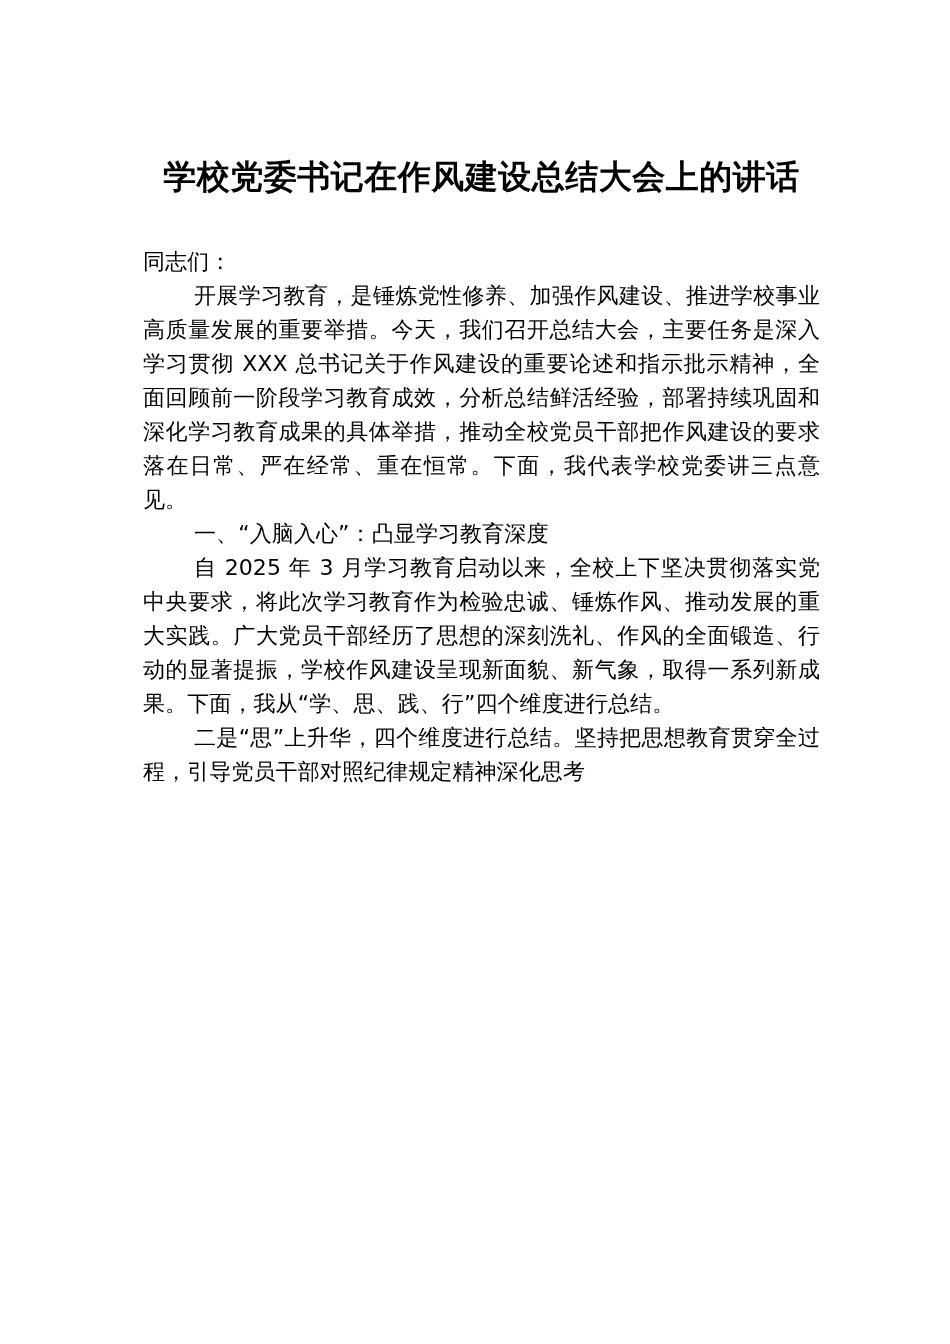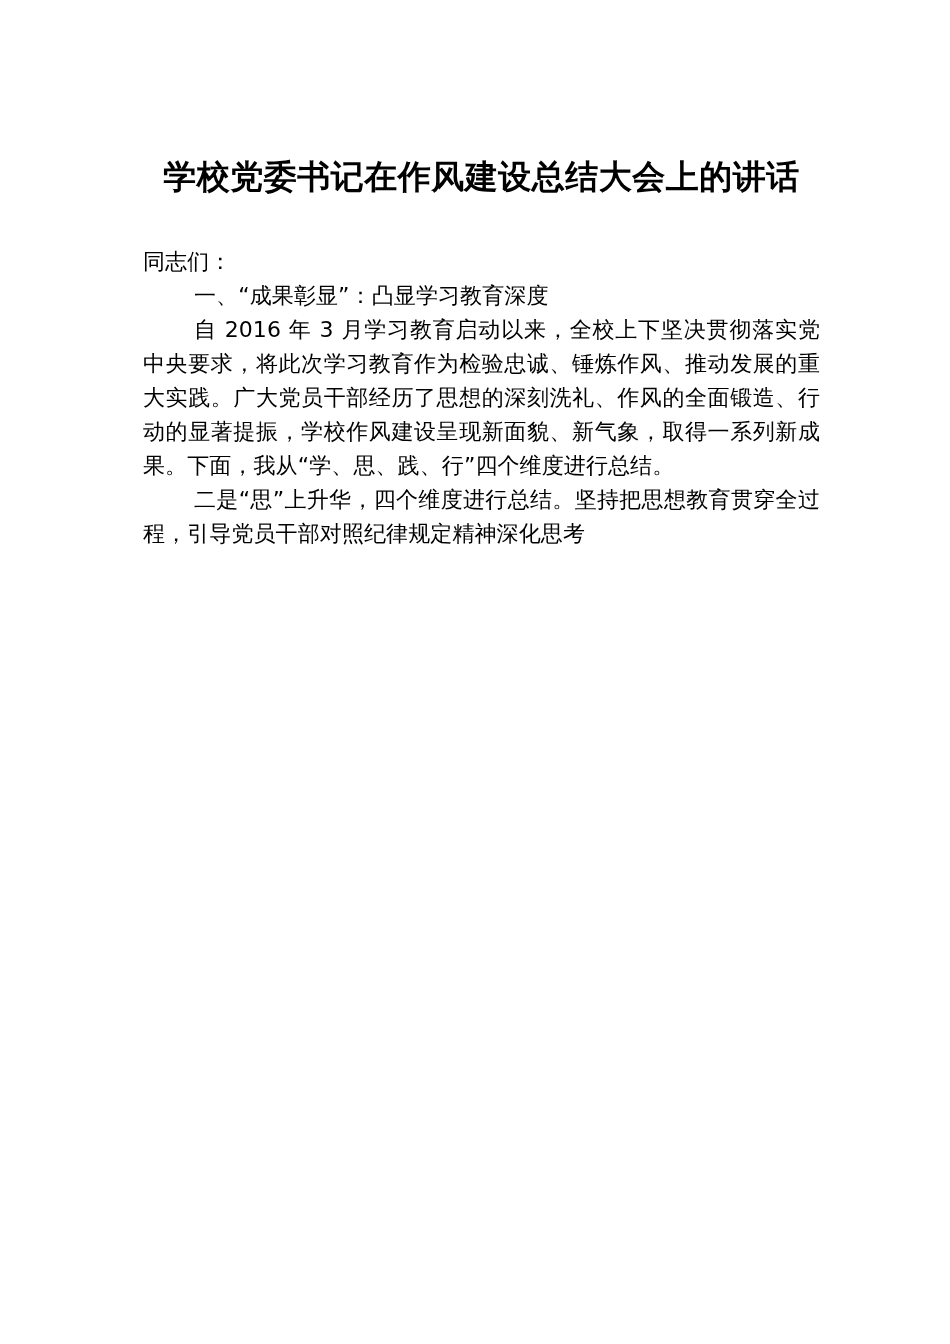--- a/index.html
+++ b/index.html
@@ -44,17 +44,18 @@
     text-indent: 0;
   }
 </style>
 </head>
 <body>
 
 <div class="page">
   <h1 class="doc-title">学校党委书记在作风建设总结大会上的讲话</h1>
   <div class="body-text">
     <p class="noindent">同志们：</p>
-    <p class="indent">一、“成果彰显”：凸显学习教育深度</p>
-    <p class="indent">自 2016 年 3 月学习教育启动以来，全校上下坚决贯彻落实党中央要求，将此次学习教育作为检验忠诚、锤炼作风、推动发展的重大实践。广大党员干部经历了思想的深刻洗礼、作风的全面锻造、行动的显著提振，学校作风建设呈现新面貌、新气象，取得一系列新成果。下面，我从“学、思、践、行”四个维度进行总结。</p>
+    <p class="indent">开展学习教育，是锤炼党性修养、加强作风建设、推进学校事业高质量发展的重要举措。今天，我们召开总结大会，主要任务是深入学习贯彻 XXX 总书记关于作风建设的重要论述和指示批示精神，全面回顾前一阶段学习教育成效，分析总结鲜活经验，部署持续巩固和深化学习教育成果的具体举措，推动全校党员干部把作风建设的要求落在日常、严在经常、重在恒常。下面，我代表学校党委讲三点意见。</p>
+    <p class="indent">一、“入脑入心”：凸显学习教育深度</p>
+    <p class="indent">自 2025 年 3 月学习教育启动以来，全校上下坚决贯彻落实党中央要求，将此次学习教育作为检验忠诚、锤炼作风、推动发展的重大实践。广大党员干部经历了思想的深刻洗礼、作风的全面锻造、行动的显著提振，学校作风建设呈现新面貌、新气象，取得一系列新成果。下面，我从“学、思、践、行”四个维度进行总结。</p>
     <p class="indent">二是“思”上升华，四个维度进行总结。坚持把思想教育贯穿全过程，引导党员干部对照纪律规定精神深化思考</p>
   </div>
 </div>
 
 </body></html>

